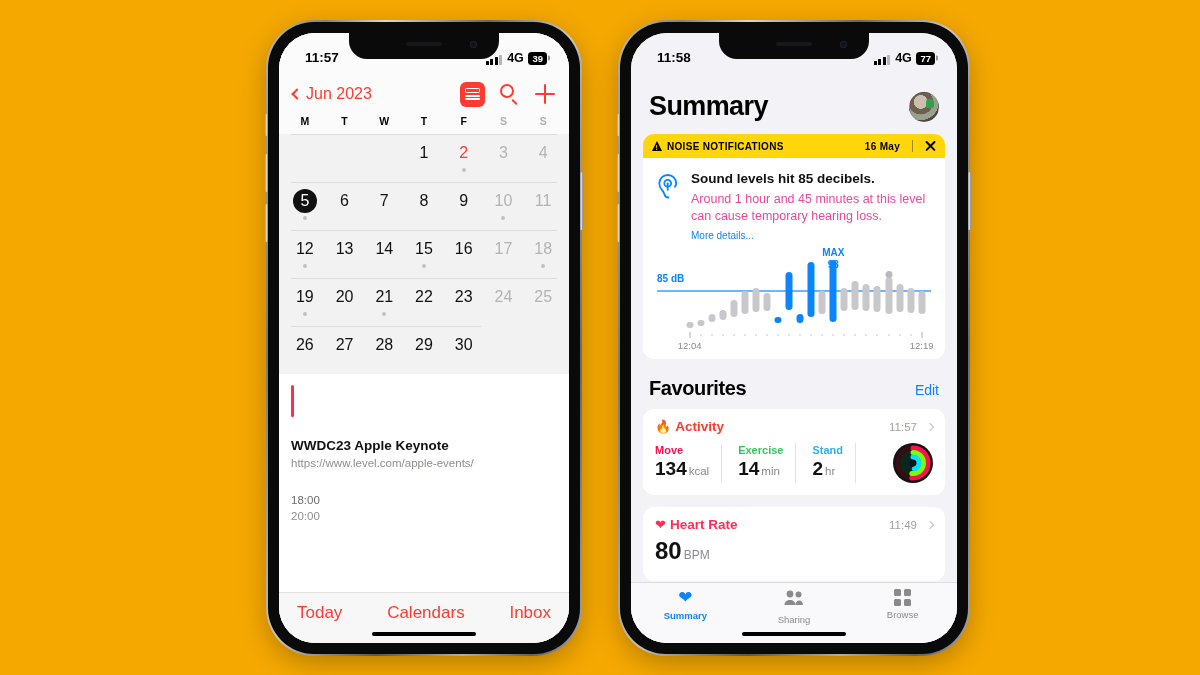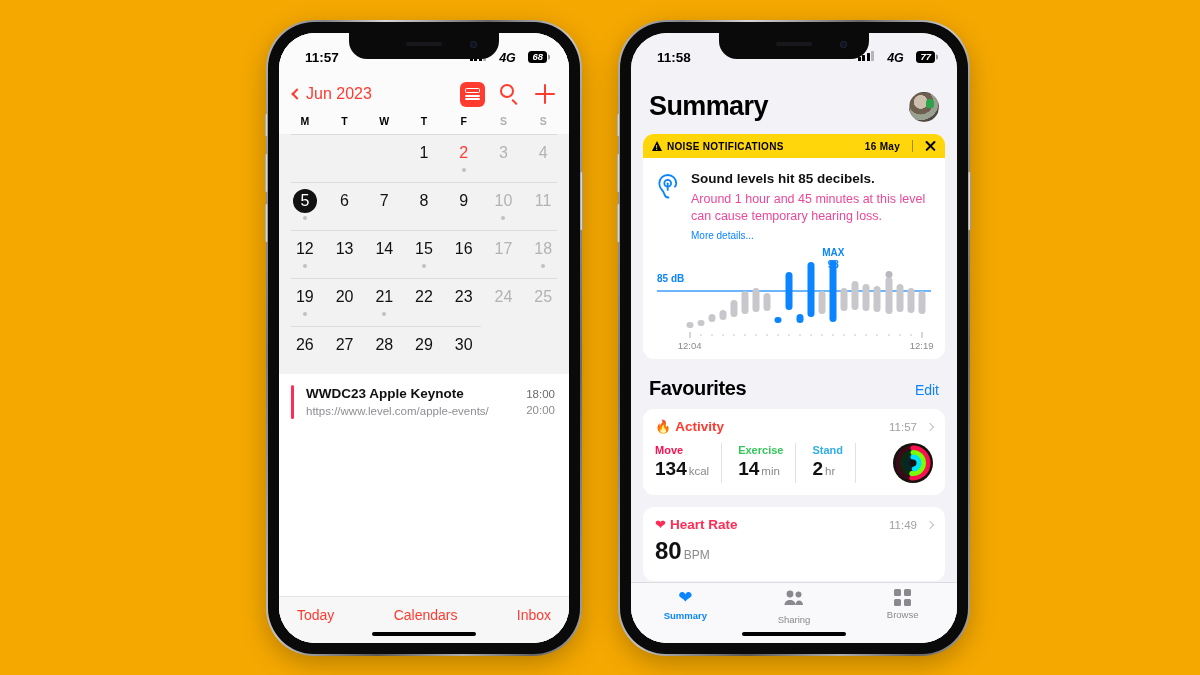--- a/index.html
+++ b/index.html
@@ -61,21 +61,21 @@
   .pwr  { right: -3px; top: 150px; width: 3px; height: 58px; }
 
   
   .statusbar {
     position: absolute; top: 0; left: 0; right: 0; height: 40px;
     display: flex; align-items: center; justify-content: space-between;
     padding: 9px 22px 0 26px;
     font-size: 13.5px; font-weight: bold; color: #000;
     z-index: 30;
   }
-  .sb-right { display: flex; align-items: flex-start; gap: 13px; font-style: italic; }
+  .sb-right { display: flex; align-items: flex-end; gap: 5px; }
   .bars { display: flex; align-items: flex-end; gap: 1.5px; height: 10px; }
   .bars i { display:block; width: 3px; background: #000; border-radius: .5px; }
   .bars i:nth-child(1){ height: 4px; }
   .bars i:nth-child(2){ height: 6px; }
   .bars i:nth-child(3){ height: 8px; }
   .bars i:nth-child(4){ height: 10px; background:#b6b6b6; }
   .net { font-size: 12.5px; font-weight: bold; letter-spacing: -.2px; }
   .batt {
     background: #000; color: #fff; font-size: 9.5px; font-weight: bold;
     border-radius: 3.5px; padding: 1.5px 4px 1.5px 4px; line-height: 1;
@@ -154,34 +154,34 @@
     width: 24px; height: 24px; display: flex; align-items: center; justify-content: center;
   }
   .day.dim .num { color: #b3b3b3; }
   .day.today-red .num { color: #FF3B30; }
   .day.sel .num { background: #111; color: #fff; border-radius: 50%; font-weight: 500; }
   .day .dot { width: 4px; height: 4px; border-radius: 50%; background: #c2c2c2; }
   .day .dot.none { background: transparent; }
 
   .events { flex: 1; background: #fff; }
   .event-row {
-    display: flex; align-items: flex-start; gap: 12px;
-    padding: 11px 14px 11px 12px; position: relative;
+    display: flex; align-items: flex-start; gap: 20px;
+    padding: 11px 14px 11px 12px; position: relative; flex-direction: column;
   }
   .event-bar { width: 3px; align-self: stretch; min-height: 32px; background: #FF2D55; border-radius: 2px; }
   .event-main { flex: 1; min-width: 0; }
   .event-title { font-size: 13.5px; font-weight: bold; color: #111; line-height: 17px; }
   .event-sub { font-size: 11.5px; color: #8e8e93; line-height: 16px; margin-top: 1px; }
   .event-times { text-align: right; font-size: 11.5px; color: #6b6b6f; line-height: 16px; padding-top: 1px; }
   .event-times .t2 { color: #8e8e93; }
 
   .cal-tabbar {
     background: #f7f7f7; padding: 10px 18px 20px 18px;
     display: flex; align-items: center; justify-content: space-between;
-    font-size: 14px; color: #FF3B30;
+    font-size: 17px; color: #FF3B30;
     border-top: 1px solid #e3e3e3;
     margin-top: 32px;
   }
 
   
   .health { position: absolute; inset: 0; background: #f2f2f7; display: flex; flex-direction: column; }
   .h-scroll { flex: 1; overflow: hidden; padding-top: 40px; }
   .h-title-row {
     display: flex; align-items: center; justify-content: space-between;
     padding: 18px 18px 12px 18px;
@@ -317,21 +317,21 @@
       <div class="statusbar">
         <div>11:57</div>
         <div class="sb-right">
           <div class="bars">
               <i></i>
               <i></i>
               <i></i>
               <i></i>
             </div>
           <div class="net">4G</div>
-          <div class="batt">68</div>
+          <div class="batt">39</div>
         </div>
       </div>
 
       <div class="cal">
         <div class="cal-header">
           <div class="cal-nav">
             <div class="cal-back">
               <span class="chev-l"></span>
               <span>Jun 2023</span>
             </div>

